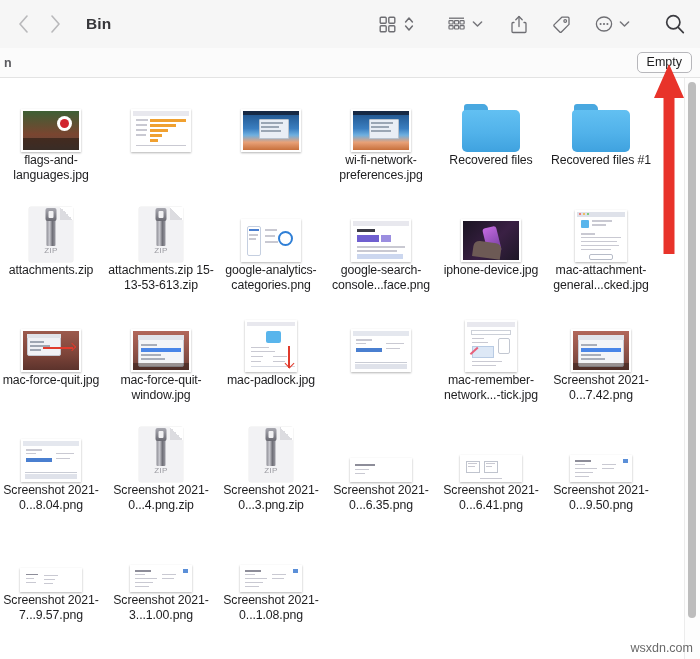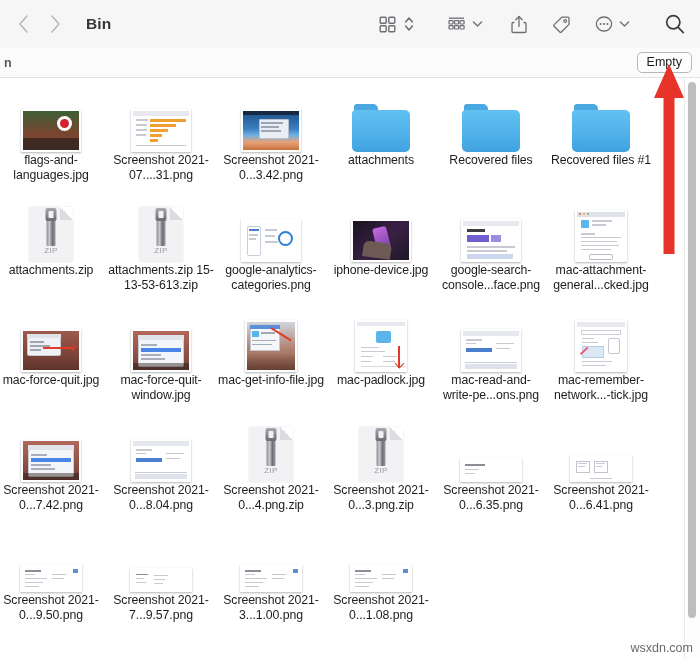--- a/index.html
+++ b/index.html
@@ -394,43 +394,45 @@
                 <div class="orange" style="left:17px;top:18px;width:18px;height:3px"></div>
                 <div class="orange" style="left:17px;top:23px;width:12px;height:3px"></div>
                 <div class="orange" style="left:17px;top:28px;width:8px;height:3px"></div>
                 <div class="bar" style="left:3px;top:13px;width:11px;height:1.5px"></div>
                 <div class="bar" style="left:3px;top:18px;width:11px;height:1.5px"></div>
                 <div class="bar" style="left:3px;top:23px;width:10px;height:1.5px"></div>
                 <div class="bar" style="left:3px;top:34px;width:50px;height:1px"></div>
               </div>
             </div>
           </div>
-          <div class="label">Screenshot 2021-07....31.png</div>
         </div>
         <div class="cell">
           <div class="thumb-wrap">
             <div class="photo ph-land">
               <div class="sky"></div>
               <div style="position:absolute;left:0;right:0;top:0;height:4px;background:rgba(20,30,50,.8)"></div>
               <div style="position:absolute;left:16px;top:8px;width:30px;height:20px;background:#e9eef5;border:.5px solid #b9c3cf;border-radius:1px"></div>
               <div style="position:absolute;left:18px;top:11px;width:22px;height:1.5px;background:#9aa6b4"></div>
               <div style="position:absolute;left:18px;top:15px;width:18px;height:1.5px;background:#9aa6b4"></div>
               <div style="position:absolute;left:18px;top:19px;width:20px;height:1.5px;background:#9aa6b4"></div>
             </div>
           </div>
-          <div class="label">Screenshot 2021-0...3.42.png</div>
-        </div>
-        <div class="cell">
-          <div class="thumb-wrap">
-            <div class="folder">
-              <div class="tab"></div>
-              <div class="body"></div>
-            </div>
-          </div>
-          <div class="label">attachments</div>
+        </div>
+        <div class="cell">
+          <div class="thumb-wrap">
+            <div class="photo ph-land">
+              <div class="sky"></div>
+              <div style="position:absolute;left:0;right:0;top:0;height:4px;background:rgba(20,30,50,.8)"></div>
+              <div style="position:absolute;left:16px;top:8px;width:30px;height:20px;background:#e9eef5;border:.5px solid #b9c3cf;border-radius:1px"></div>
+              <div style="position:absolute;left:18px;top:11px;width:22px;height:1.5px;background:#9aa6b4"></div>
+              <div style="position:absolute;left:18px;top:15px;width:18px;height:1.5px;background:#9aa6b4"></div>
+              <div style="position:absolute;left:18px;top:19px;width:20px;height:1.5px;background:#9aa6b4"></div>
+            </div>
+          </div>
+          <div class="label">wi-fi-network-preferences.jpg</div>
         </div>
         <div class="cell">
           <div class="thumb-wrap">
             <div class="folder">
               <div class="tab"></div>
               <div class="body"></div>
             </div>
           </div>
           <div class="label">Recovered files</div>
         </div>
@@ -477,43 +479,43 @@
                 <div class="bar" style="left:22px;top:14px;width:10px;height:2px"></div>
                 <div class="bar" style="left:22px;top:20px;width:13px;height:2px"></div>
                 <div style="position:absolute;right:6px;top:10px;width:15px;height:15px;border:2.2px solid #2f7fd6;border-radius:50%"></div>
               </div>
             </div>
           </div>
           <div class="label">google-analytics-categories.png</div>
         </div>
         <div class="cell">
           <div class="thumb-wrap">
-            <div class="photo ph-land">
-              <div style="position:absolute;inset:0;background:linear-gradient(135deg,#1a1422,#3a2044 55%,#1d1726)"></div>
-              <div style="position:absolute;left:22px;top:6px;width:14px;height:26px;background:linear-gradient(160deg,#c46ae0,#6f3c9c);border-radius:3px;transform:rotate(-14deg)"></div>
-              <div style="position:absolute;left:10px;bottom:2px;width:28px;height:16px;background:#6d5a55;border-radius:6px 6px 0 0;transform:rotate(8deg)"></div>
-            </div>
-          </div>
-          <div class="label">iphone-device.jpg</div>
-        </div>
-        <div class="cell">
-          <div class="thumb-wrap">
             <div class="photo ph-doc">
               <div class="mini">
                 <div class="hdr"></div>
                 <div class="bar" style="left:4px;top:8px;width:18px;height:2.5px;background:#3b3b46"></div>
                 <div class="blue" style="left:4px;top:14px;width:22px;height:7px;background:#6f5fd0"></div>
                 <div class="blue" style="left:28px;top:14px;width:10px;height:7px;background:#9b8ee0"></div>
                 <div class="bar" style="left:4px;top:25px;width:48px;height:1.5px"></div>
                 <div class="bar" style="left:4px;top:29px;width:40px;height:1.5px"></div>
                 <div style="position:absolute;left:4px;top:33px;width:46px;height:5px;background:#b7c6e8;opacity:.7"></div>
               </div>
             </div>
           </div>
           <div class="label">google-search-console...face.png</div>
+        </div>
+        <div class="cell">
+          <div class="thumb-wrap">
+            <div class="photo ph-land">
+              <div style="position:absolute;inset:0;background:linear-gradient(135deg,#1a1422,#3a2044 55%,#1d1726)"></div>
+              <div style="position:absolute;left:22px;top:6px;width:14px;height:26px;background:linear-gradient(160deg,#c46ae0,#6f3c9c);border-radius:3px;transform:rotate(-14deg)"></div>
+              <div style="position:absolute;left:10px;bottom:2px;width:28px;height:16px;background:#6d5a55;border-radius:6px 6px 0 0;transform:rotate(8deg)"></div>
+            </div>
+          </div>
+          <div class="label">iphone-device.jpg</div>
         </div>
         <div class="cell">
           <div class="thumb-wrap">
             <div class="photo ph-sq">
               <div class="mini">
                 <div style="position:absolute;left:0;right:0;top:0;height:5px;background:#dfe2ea"></div>
                 <div class="blue" style="left:2px;top:1.4px;width:2px;height:2px;background:#f05c52;border-radius:50%"></div>
                 <div class="blue" style="left:6px;top:1.4px;width:2px;height:2px;background:#f0b23c;border-radius:50%"></div>
                 <div class="blue" style="left:10px;top:1.4px;width:2px;height:2px;background:#5ec45e;border-radius:50%"></div>
                 <div class="blue" style="left:4px;top:8px;width:8px;height:8px;background:#59b5ec;border-radius:1px"></div>
@@ -557,36 +559,20 @@
               <div style="position:absolute;left:8px;top:23px;width:20px;height:2px;background:#a8aebb"></div>
               <div style="position:absolute;left:8px;top:27px;width:24px;height:2px;background:#a8aebb"></div>
               <div style="position:absolute;left:0;right:0;bottom:0;height:7px;background:rgba(40,25,20,.45)"></div>
             </div>
           </div>
           <div class="label">mac-force-quit-window.jpg</div>
         </div>
         <div class="cell">
           <div class="thumb-wrap">
             <div class="photo ph-sq">
-              <div style="position:absolute;inset:0;background:linear-gradient(180deg,#cfd6dd 0%,#b08272 55%,#8a5a4a 100%)"></div>
-              <div style="position:absolute;left:3px;top:3px;width:30px;height:26px;background:#f5f6f9;border:.5px solid #c5c9d2"></div>
-              <div style="position:absolute;left:3px;top:3px;width:30px;height:4px;background:#5b8fd8"></div>
-              <div style="position:absolute;left:5px;top:9px;width:7px;height:6px;background:#59b5ec"></div>
-              <div style="position:absolute;left:14px;top:10px;width:14px;height:1.5px;background:#a4abb6"></div>
-              <div style="position:absolute;left:5px;top:18px;width:24px;height:1.2px;background:#a4abb6"></div>
-              <div style="position:absolute;left:5px;top:22px;width:20px;height:1.2px;background:#a4abb6"></div>
-              <div style="position:absolute;left:24px;top:5px;width:24px;height:1.6px;background:#e03a2c;transform:rotate(32deg);transform-origin:left"></div>
-              <div style="position:absolute;left:0;right:0;bottom:0;height:16px;background:linear-gradient(180deg,rgba(160,105,85,.2),rgba(90,55,45,.75))"></div>
-            </div>
-          </div>
-          <div class="label">mac-get-info-file.jpg</div>
-        </div>
-        <div class="cell">
-          <div class="thumb-wrap">
-            <div class="photo ph-sq">
               <div class="mini">
                 <div class="hdr" style="height:4px"></div>
                 <div style="position:absolute;left:19px;top:9px;width:15px;height:12px;background:#59b5ec;border-radius:2px"></div>
                 <div class="bar" style="left:4px;top:25px;width:18px;height:1.4px"></div>
                 <div class="bar" style="left:4px;top:29px;width:24px;height:1.2px"></div>
                 <div class="bar" style="left:4px;top:34px;width:12px;height:1.2px"></div>
                 <div class="bar" style="left:26px;top:34px;width:14px;height:1.2px"></div>
                 <div class="bar" style="left:4px;top:39px;width:10px;height:1.2px"></div>
                 <div class="bar" style="left:26px;top:39px;width:12px;height:1.2px"></div>
                 <div style="position:absolute;left:4px;top:44px;width:44px;height:.8px;background:#d6d9e1"></div>
@@ -605,21 +591,20 @@
                 <div class="bar" style="left:3px;top:8px;width:16px;height:2px"></div>
                 <div class="bar" style="left:3px;top:12px;width:10px;height:1.4px"></div>
                 <div class="blue" style="left:3px;top:17px;width:26px;height:4px"></div>
                 <div class="bar" style="left:33px;top:12px;width:18px;height:1.4px"></div>
                 <div class="bar" style="left:33px;top:17px;width:14px;height:1.4px"></div>
                 <div style="position:absolute;left:2px;right:2px;bottom:7px;height:1px;background:#c9ccd5"></div>
                 <div style="position:absolute;left:2px;right:2px;bottom:1px;height:5px;background:#dfe2ea"></div>
               </div>
             </div>
           </div>
-          <div class="label">mac-read-and-write-pe...ons.png</div>
         </div>
         <div class="cell">
           <div class="thumb-wrap">
             <div class="photo ph-sq">
               <div class="mini">
                 <div class="hdr" style="height:5px"></div>
                 <div style="position:absolute;left:4px;top:8px;right:4px;height:5px;border:.6px solid #ccd0d8"></div>
                 <div class="bar" style="left:5px;top:16px;width:12px;height:1.3px"></div>
                 <div class="bar" style="left:5px;top:20px;width:16px;height:1.3px"></div>
                 <div style="position:absolute;left:5px;top:24px;width:22px;height:12px;background:#dde8f6;border:.6px solid #b8cbe4"></div>

